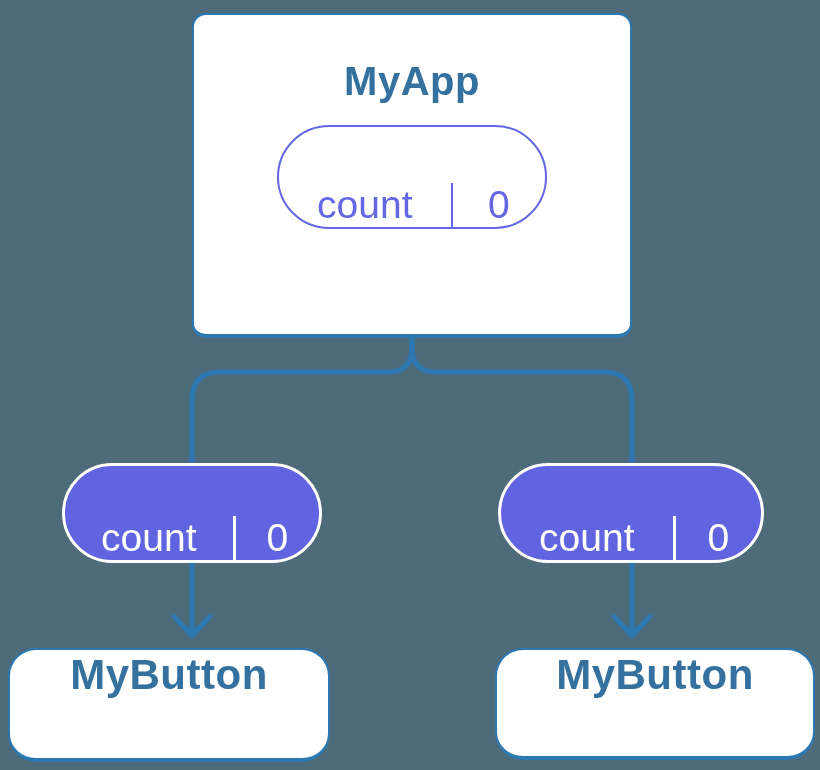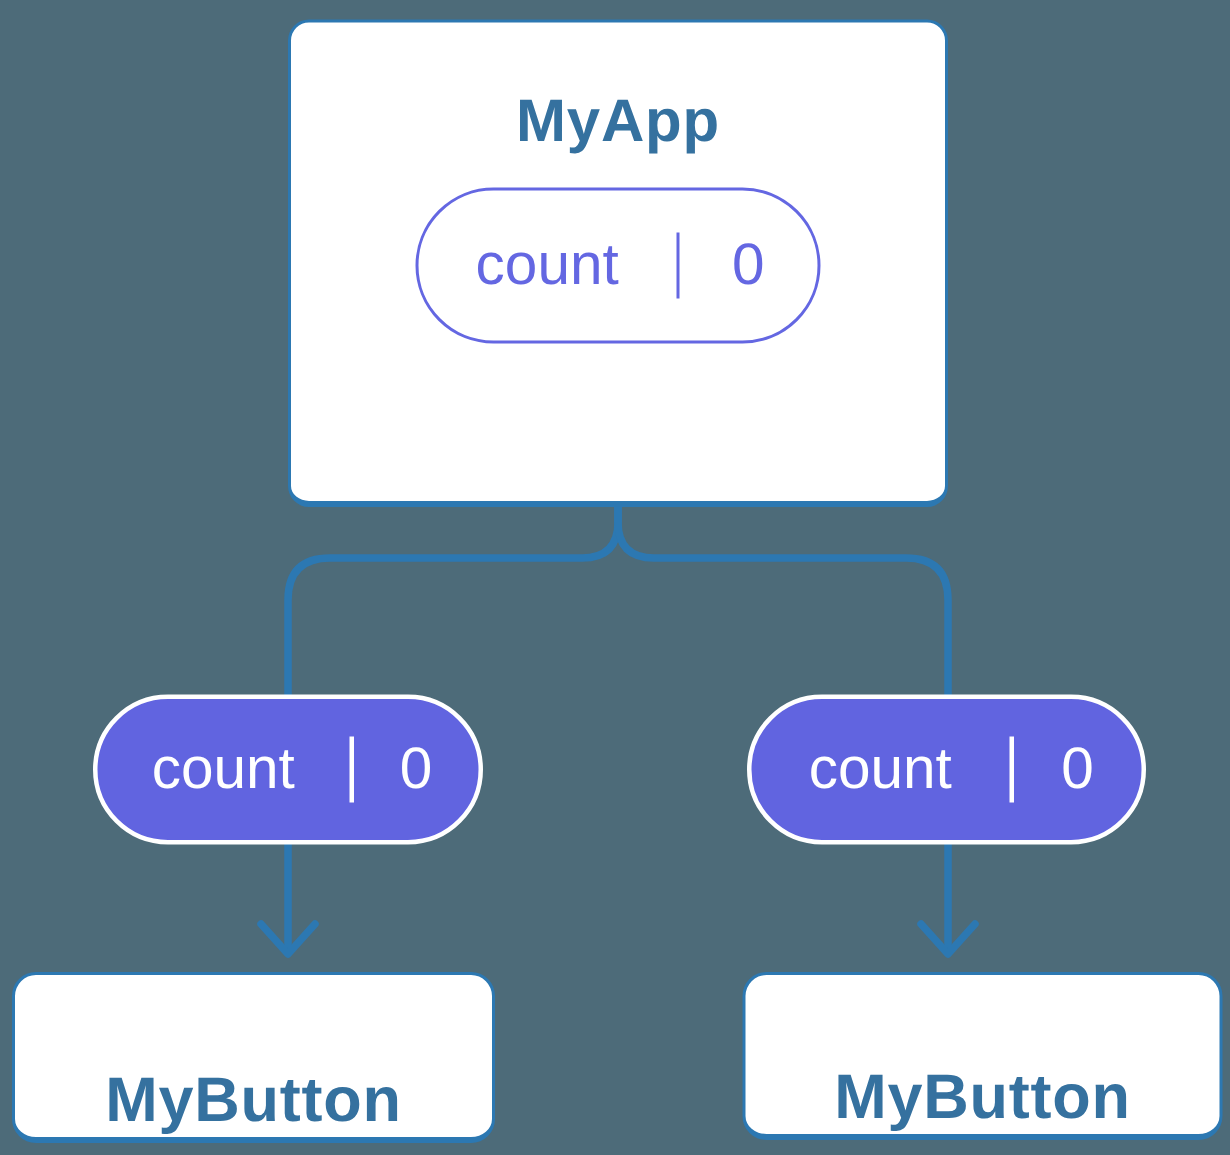--- a/index.html
+++ b/index.html
@@ -26,21 +26,21 @@
     padding-top:42px;
   }
   .card-title{
     font-size:40px;line-height:1.2;
     font-weight:600;
     color:#35719f;
     letter-spacing:0.5px;
   }
   .pill{
     box-sizing:border-box;
-    display:flex;align-items:center;
+    display:flex;align-items:flex-end;
     border-radius:60px;
     overflow:hidden;
     z-index:1;
   }
   .pill-outline{
     width:270px;height:104px;
     margin-top:20px;
     background:#ffffff;
     border:2px solid #6467e2;
     color:#6467e2;
@@ -60,22 +60,22 @@
     display:flex;align-items:center;justify-content:center;
     font-size:39px;
   }
   .pill-filled .pill-seg-label{flex-basis:66%;}
   .pill-seg-value{
     flex:1 1 auto;
     display:flex;align-items:center;justify-content:center;
     font-size:39px;
   }
   .button-card{
-    border-radius:16px;
-    display:flex;align-items:flex-end;justify-content:center;
+    border-radius:28px;
+    display:flex;align-items:flex-start;justify-content:center;
   }
   .button-card .card-title{font-size:42px;}
   .button-card-left{left:8px;top:648px;width:322px;height:114px;}
   .button-card-right{left:495px;top:648px;width:320px;height:112px;}
 </style>
 </head>
 <body>
 
 <div class="canvas">
 

